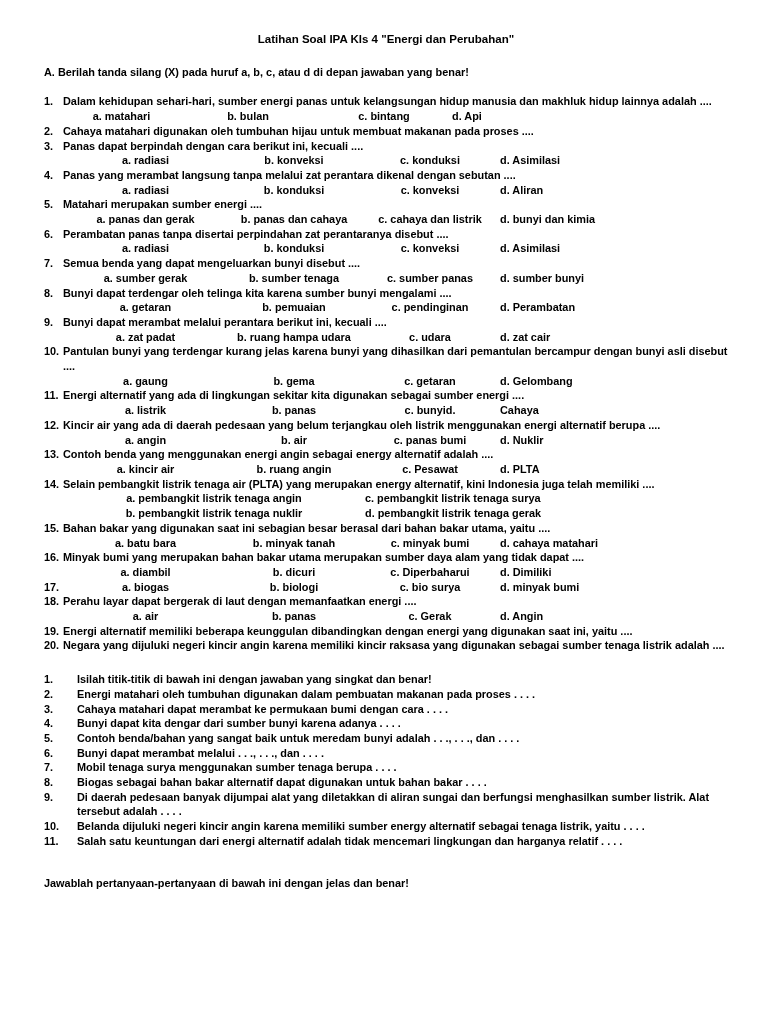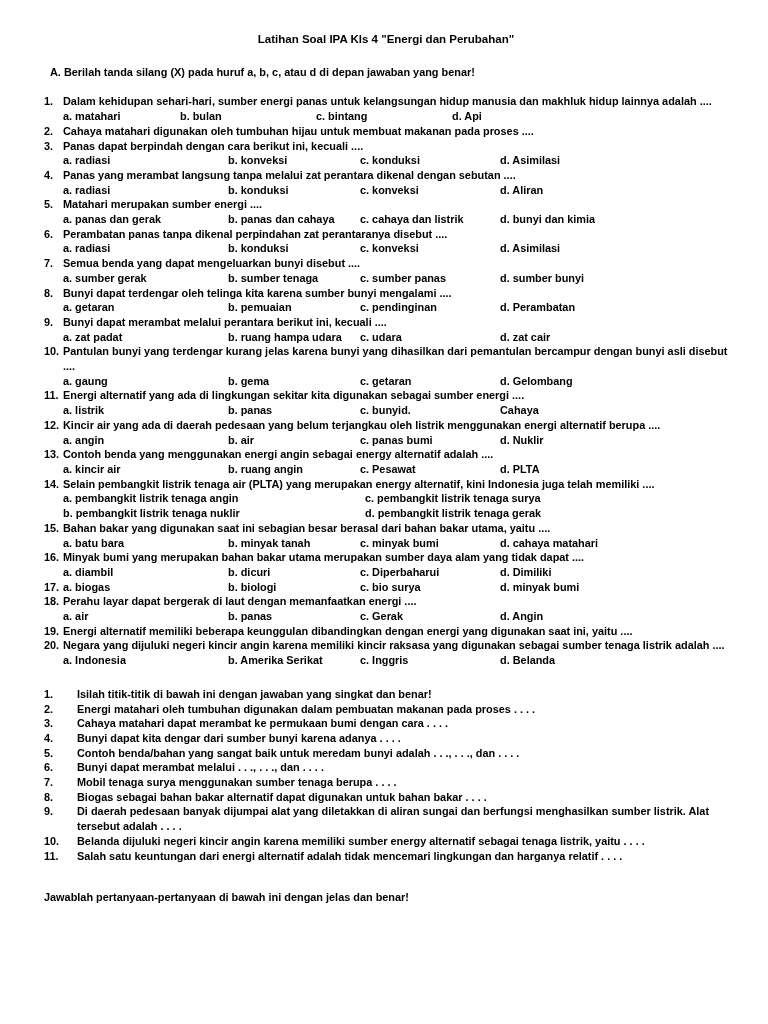--- a/index.html
+++ b/index.html
@@ -17,24 +17,24 @@
     padding: 32px 40px 0 44px;
     position: relative;
     overflow: hidden;
   }
   .title {
     text-align: center;
     font-size: 11.5px;
     font-weight: 700;
     margin: 0 0 18px 0;
   }
-  .instruction { margin: 0 0 15px 6px; }
+  .instruction { margin: 0 0 15px 0; }
   .question { position: relative; padding-left: 19px; }
   .qnum { position: absolute; left: 0; top: 0; }
-  .opts { display: flex; }
+  .opts { display: flex; text-align: center; }
   .opt { flex: 0 0 auto; white-space: nowrap; }
   .opts .o1 { width: 165px; }
   .opts .o2 { width: 132px; }
   .opts .o3 { width: 140px; }
   .opts .o4 { width: auto; }
   .opts.narrow .o1 { width: 117px; }
   .opts.narrow .o2 { width: 136px; }
   .opts.narrow .o3 { width: 136px; }
   .opts .g1 { width: 302px; }
   .opts .g2 { width: auto; }
@@ -89,21 +89,21 @@
         <div class="qtext">Matahari merupakan sumber energi ....</div>
         <div class="opts">
           <span class="opt o1">a. panas dan gerak</span>
           <span class="opt o2">b. panas dan cahaya</span>
           <span class="opt o3">c. cahaya dan listrik</span>
           <span class="opt o4">d. bunyi dan kimia</span>
         </div>
       </div>
       <div class="question">
         <span class="qnum">6.</span>
-        <div class="qtext">Perambatan panas tanpa dikenal perpindahan zat perantaranya disebut ....</div>
+        <div class="qtext">Perambatan panas tanpa disertai perpindahan zat perantaranya disebut ....</div>
         <div class="opts">
           <span class="opt o1">a. radiasi</span>
           <span class="opt o2">b. konduksi</span>
           <span class="opt o3">c. konveksi</span>
           <span class="opt o4">d. Asimilasi</span>
         </div>
       </div>
       <div class="question">
         <span class="qnum">7.</span>
         <div class="qtext">Semua benda yang dapat mengeluarkan bunyi disebut ....</div>
@@ -225,26 +225,20 @@
           <span class="opt o4">d. Angin</span>
         </div>
       </div>
       <div class="question">
         <span class="qnum">19.</span>
         <div class="qtext">Energi alternatif memiliki beberapa keunggulan dibandingkan dengan energi yang digunakan saat ini, yaitu ....</div>
       </div>
       <div class="question">
         <span class="qnum">20.</span>
         <div class="qtext">Negara yang dijuluki negeri kincir angin karena memiliki kincir raksasa yang digunakan sebagai sumber tenaga listrik adalah ....</div>
-        <div class="opts">
-          <span class="opt o1">a. Indonesia</span>
-          <span class="opt o2">b. Amerika Serikat</span>
-          <span class="opt o3">c. Inggris</span>
-          <span class="opt o4">d. Belanda</span>
-        </div>
       </div>
     </div>
   <div class="section-b">
       <div class="fill-item">
         <span class="bnum">1.</span>
         <div class="btext">Isilah titik-titik di bawah ini dengan jawaban yang singkat dan benar!</div>
       </div>
       <div class="fill-item">
         <span class="bnum">2.</span>
         <div class="btext">Energi matahari oleh tumbuhan digunakan dalam pembuatan makanan pada proses . . . .</div>

